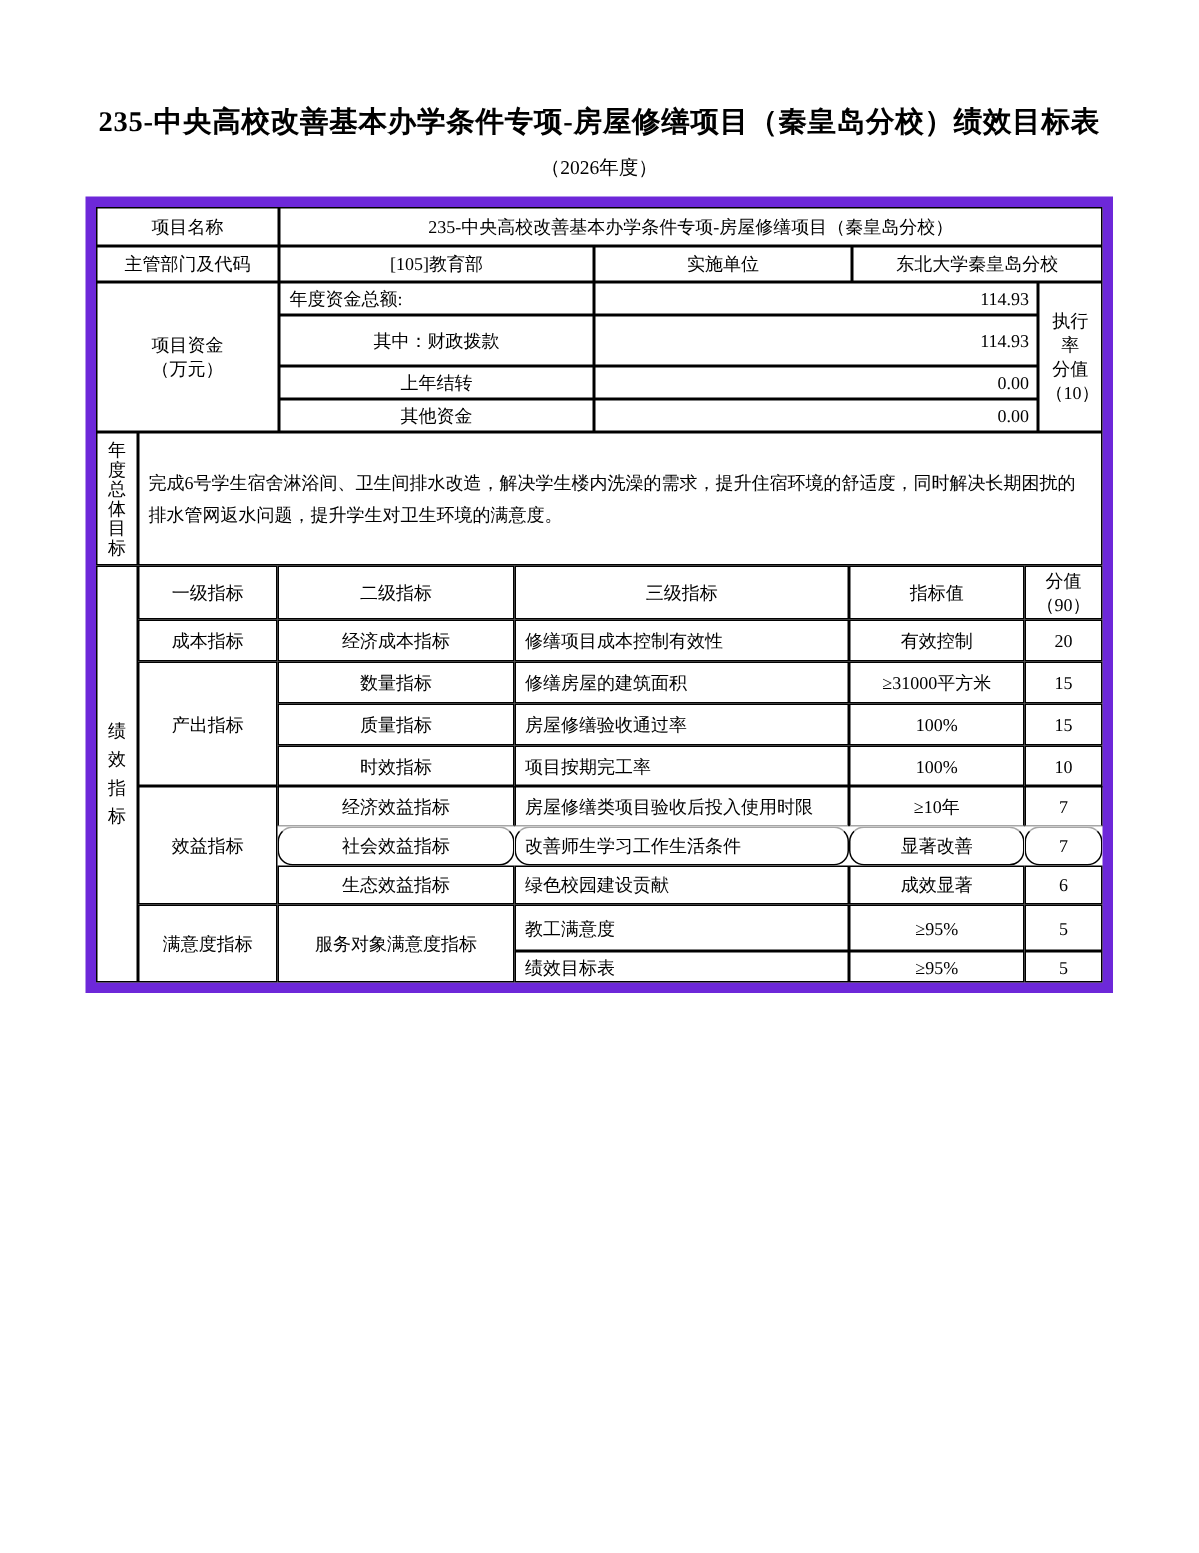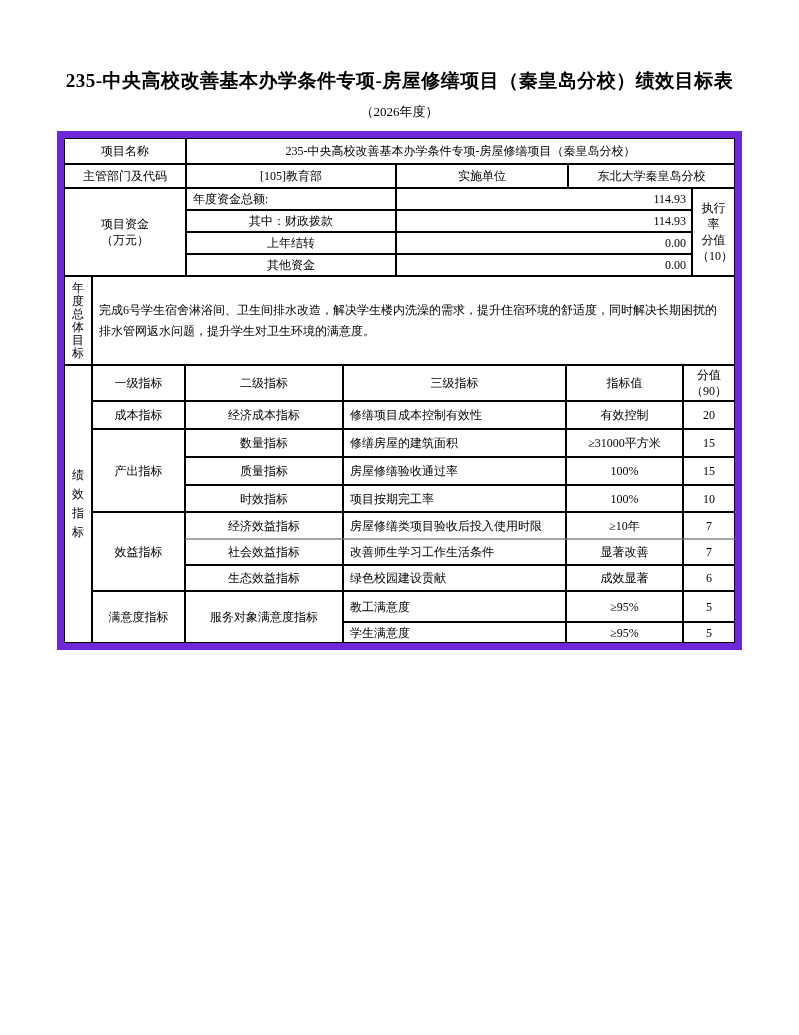--- a/index.html
+++ b/index.html
@@ -56,21 +56,21 @@
   }
   .vtext.tight { line-height: 13px; }
   .vtext.loose { line-height: 19px; }
   td.goal {
     text-align: left;
     padding: 4px 6px;
     line-height: 1.75;
   }
   
   td.gb { border-bottom-color: #a6a6a6; }
-  td.gt { border-top-color: #a6a6a6; }
+  td.gt { border-top-color: #a6a6a6; border-radius: 10px; }
 </style>
 </head>
 <body>
 
 <div class="title">235-中央高校改善基本办学条件专项-房屋修缮项目（秦皇岛分校）绩效目标表</div>
 <div class="subtitle">（2026年度）</div>
 
 <div class="table-wrap">
 
   <table>
@@ -104,21 +104,21 @@
     <tbody>
         <tr style="height:22px">
       <td rowspan="4" class="pre">项目资金
 （万元）</td>
       <td class="left">年度资金总额:</td>
       <td class="right">114.93</td>
       <td rowspan="4" class="pre">执行率
 分值
 （10）</td>
     </tr>
-    <tr style="height:22px">
+    <tr style="height:34px">
       <td>其中：财政拨款</td>
       <td class="right">114.93</td>
     </tr>
     <tr style="height:22px">
       <td>上年结转</td>
       <td class="right">0.00</td>
     </tr>
     <tr style="height:22px">
       <td>其他资金</td>
       <td class="right">0.00</td>
@@ -207,20 +207,20 @@
       <td>6</td>
     </tr>
     <tr style="height:31px">
       <td rowspan="2">满意度指标</td>
       <td rowspan="2">服务对象满意度指标</td>
       <td class="left">教工满意度</td>
       <td>≥95%</td>
       <td>5</td>
     </tr>
     <tr style="height:21px">
-      <td class="left">学生满意度</td>
+      <td class="left">绩效目标表</td>
       <td>≥95%</td>
       <td>5</td>
     </tr>
   </tbody>
     </table>
 
 </div>
 
 </body></html>

